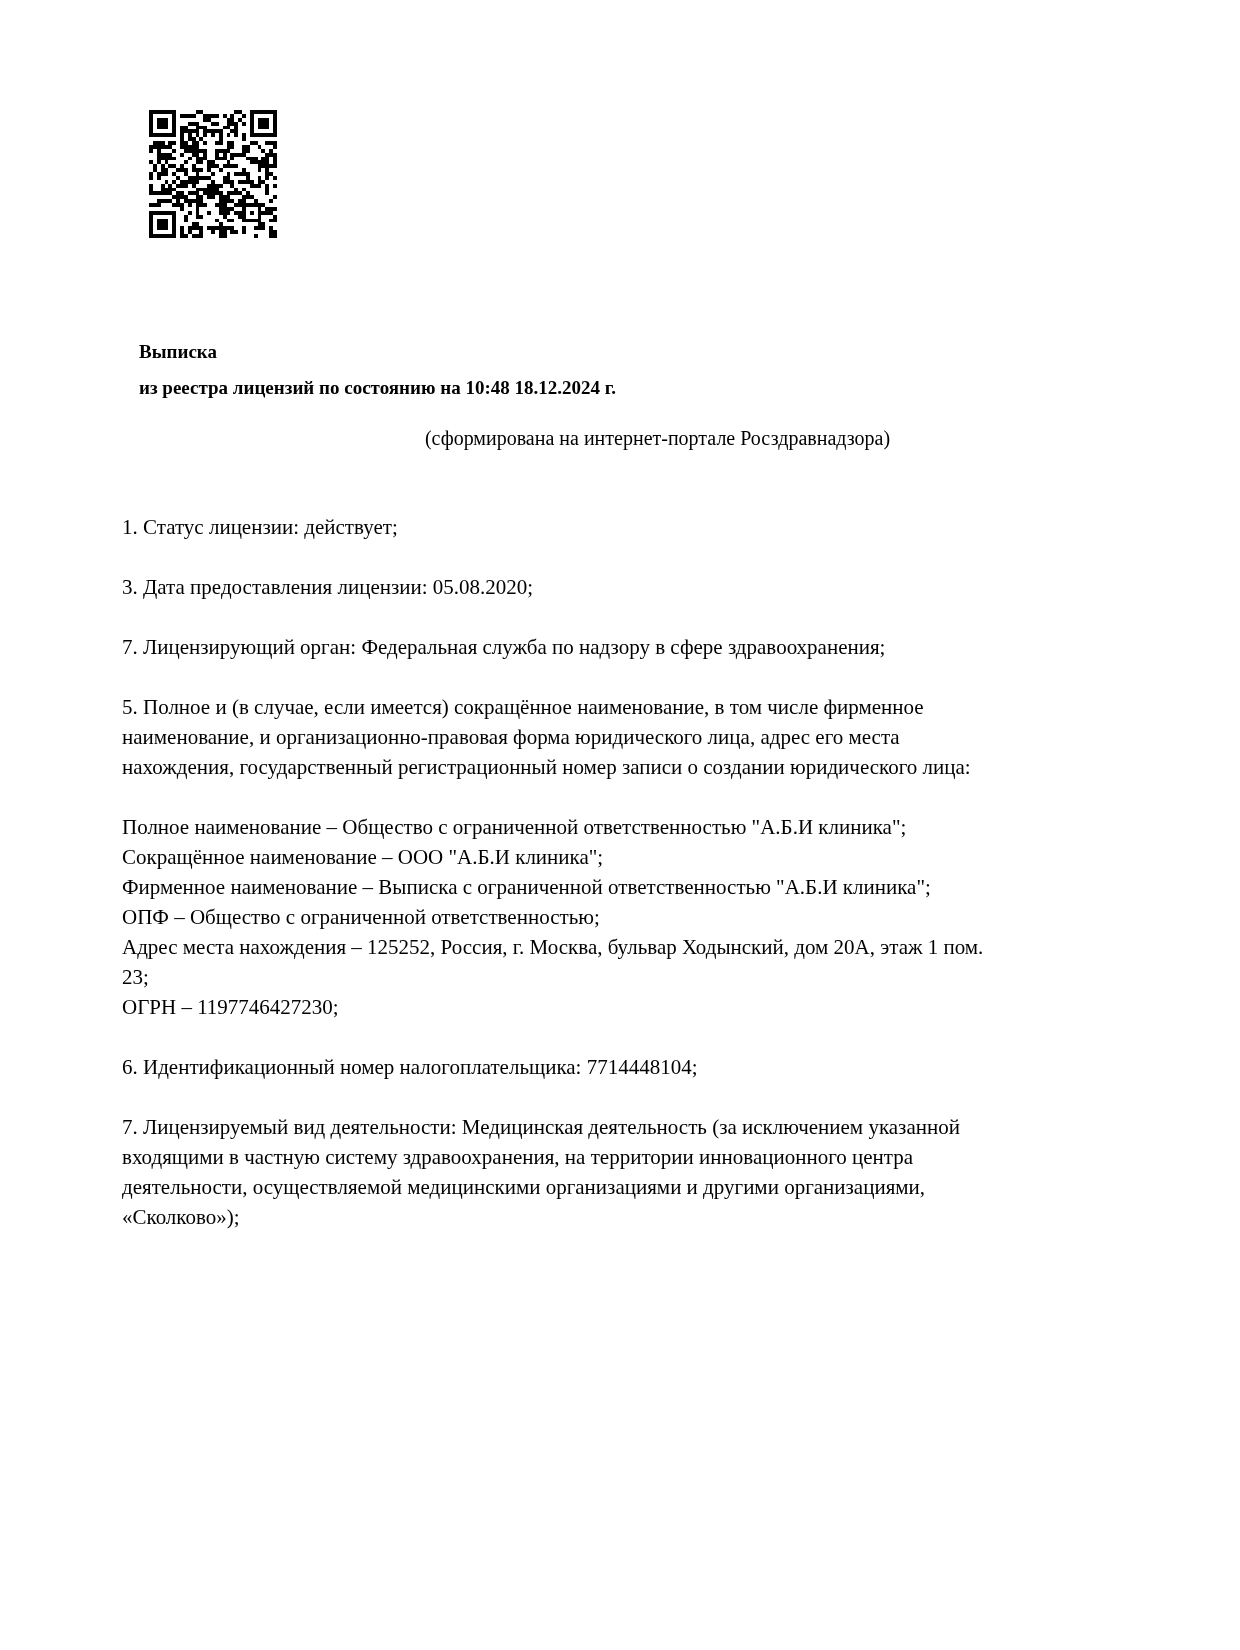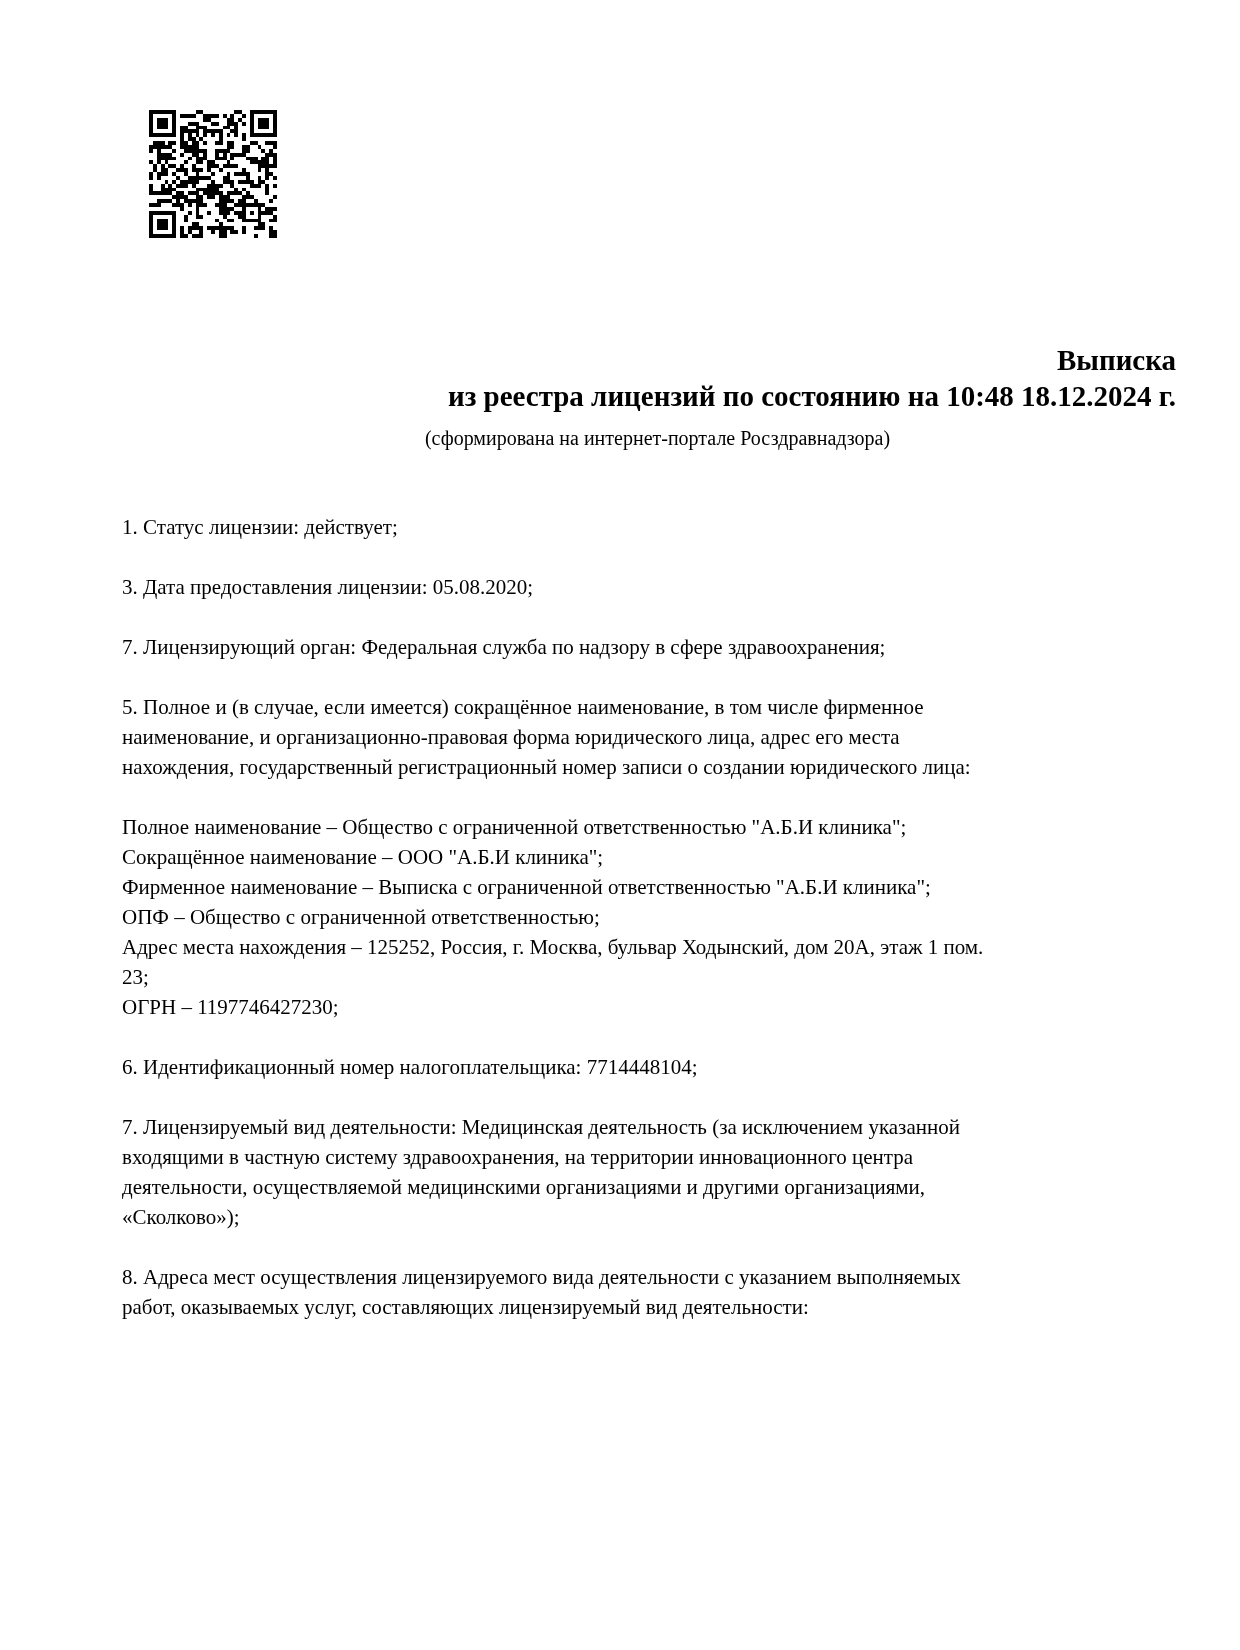--- a/index.html
+++ b/index.html
@@ -15,24 +15,24 @@
   .qr {
     position: absolute;
     left: 149px;
     top: 110px;
     width: 128px;
     height: 128px;
   }
   .title-block {
     position: absolute;
     left: 139px;
-    top: 342px;
+    top: 334px;
     width: 1037px;
-    text-align: right;
-    font-size: 29px;
+    text-align: left;
+    font-size: 19px;
     font-weight: bold;
     line-height: 36px;
     white-space: nowrap;
   }
   .subtitle {
     position: absolute;
     left: 139px;
     top: 426px;
     width: 1037px;
     text-align: center;
@@ -103,18 +103,14 @@
     <div class="line">6. Идентификационный номер налогоплательщика: 7714448104;</div>
   </div>
 
   <div class="para">
     <div class="line">7. Лицензируемый вид деятельности: Медицинская деятельность (за исключением указанной</div>
     <div class="line">входящими в частную систему здравоохранения, на территории инновационного центра</div>
     <div class="line">деятельности, осуществляемой медицинскими организациями и другими организациями,</div>
     <div class="line">«Сколково»);</div>
   </div>
 
-  <div class="para">
-    <div class="line">8. Адреса мест осуществления лицензируемого вида деятельности с указанием выполняемых</div>
-    <div class="line">работ, оказываемых услуг, составляющих лицензируемый вид деятельности:</div>
-  </div>
 
 </div>
 
 </body></html>

